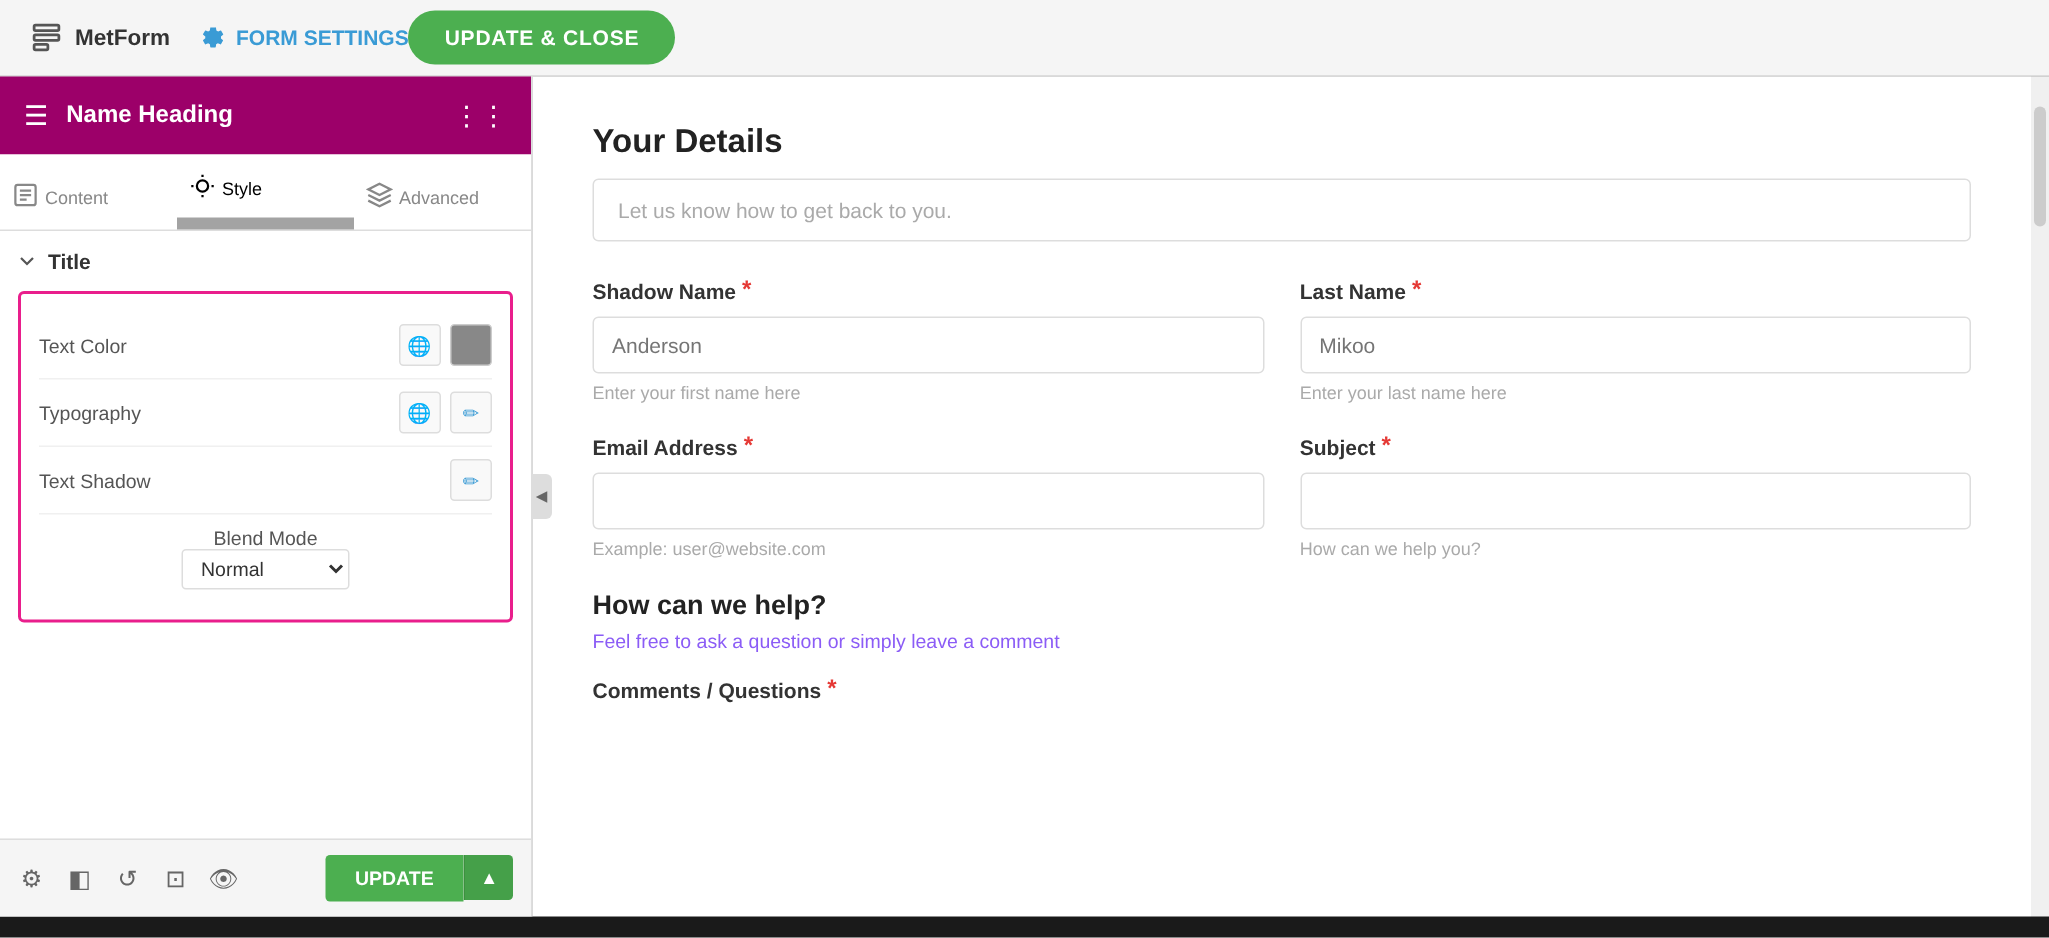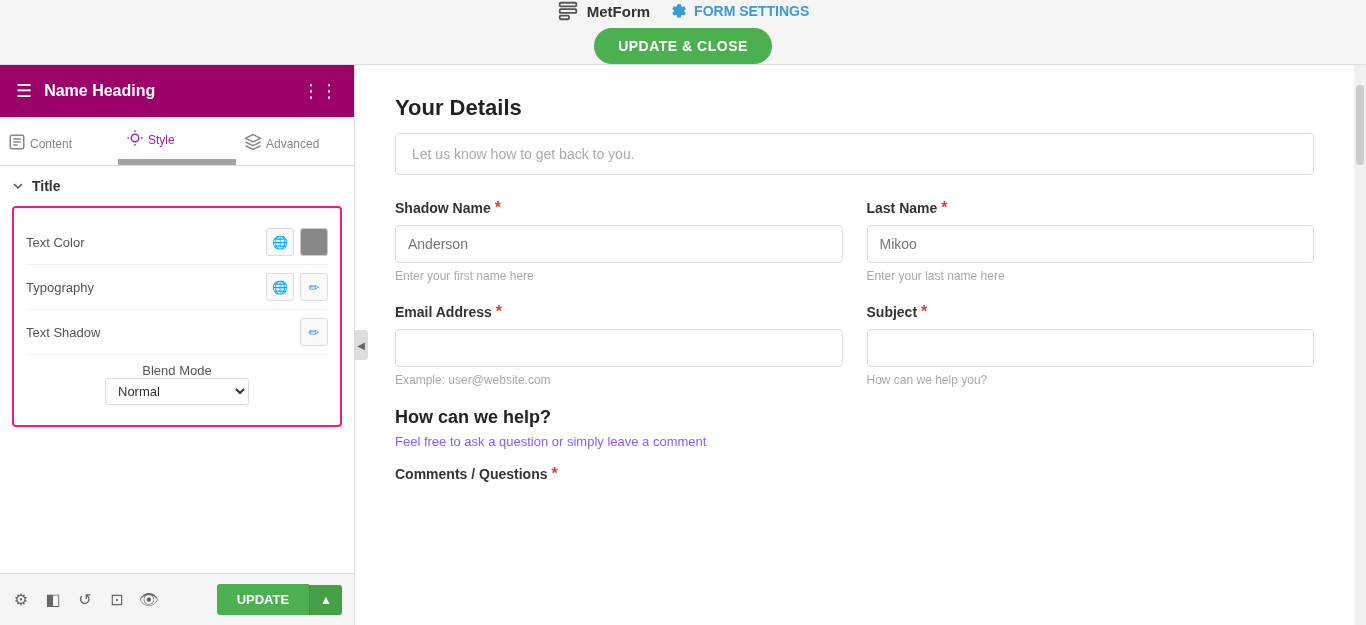--- a/index.html
+++ b/index.html
@@ -1,23 +1,22 @@
 <!DOCTYPE html>
 <html><head>
   <meta charset="utf-8">
   <style>
     * { box-sizing: border-box; margin: 0; padding: 0; }
     body { font-family: Arial, sans-serif; background: #1a1a1a; width: 1366px; height: 625px; overflow: hidden; }
 
     
     .top-bar {
-      display: flex; align-items: center; justify-content: space-between;
-      background: #f5f5f5; height: 65px; padding: 0 20px;
+      display: flex; align-items: center; 
+      background: #f5f5f5; height: 51px; padding: 0 20px;
       border-bottom: 1px solid #ddd;
-      flex-direction: column;
     }
     .top-bar-left { display: flex; align-items: center; gap: 20px; }
     .metform-logo { display: flex; align-items: center; gap: 8px; font-weight: bold; font-size: 15px; color: #333; }
     .metform-logo svg { width: 22px; height: 22px; }
     .form-settings { display: flex; align-items: center; gap: 6px; color: #3a9bd5; font-weight: bold; font-size: 14px; cursor: pointer; }
     .form-settings svg { width: 18px; height: 18px; fill: #3a9bd5; }
     .update-close-btn {
       background: #4caf50; color: white; border: none; border-radius: 25px;
       padding: 10px 24px; font-size: 14px; font-weight: bold; cursor: pointer;
       letter-spacing: 0.5px;
@@ -46,21 +45,21 @@
     
     .tabs {
       display: flex; border-bottom: 1px solid #ddd;
       background: #fff;
     }
     .tab {
       flex: 1; display: flex; flex-direction: row; align-items: flex-end;
       padding: 12px 8px; cursor: pointer; color: #888; font-size: 12px; gap: 4px;
       border-bottom: 2px solid transparent;
     }
-    .tab.active { color: #a21caf; border-bottom: 6px solid #a3a3a3; }
+    .tab.active { color: #000000; border-bottom: 8px solid #a3a3a3; }
     .tab svg { width: 18px; height: 18px; }
 
     
     .sidebar-content { flex: 1; overflow-y: auto; padding: 12px; }
 
     
     .section-title-bar {
       display: flex; align-items: center; gap: 8px;
       font-weight: bold; font-size: 14px; color: #333;
       margin-bottom: 12px;
@@ -91,21 +90,21 @@
     }
     .pencil-btn {
       width: 28px; height: 28px; border: 1px solid #ddd; background: #f9f9f9;
       border-radius: 3px; display: flex; align-items: center; justify-content: center;
       cursor: pointer; color: #3a9bd5; font-size: 13px;
     }
 
     .blend-select {
       border: 1px solid #ddd; border-radius: 3px; padding: 4px 8px;
       font-size: 13px; color: #333; background: #fff; cursor: pointer;
-      width: 144px;
+      width: 112px;
     }
 
     
     .need-help {
       display: flex; align-items: center; justify-content: center; gap: 6px;
       color: #888; font-size: 13px; padding: 16px;
     }
     .help-circle {
       width: 18px; height: 18px; border: 1px solid #aaa; border-radius: 50%;
       display: flex; align-items: center; justify-content: center;
@@ -113,21 +112,21 @@
     }
 
     
     .bottom-toolbar {
       display: flex; align-items: center; justify-content: space-between;
       padding: 10px 12px; border-top: 1px solid #ddd; background: #f5f5f5;
     }
     .bottom-icons { display: flex; align-items: center; gap: 14px; color: #666; }
     .bottom-icon { width: 18px; height: 18px; cursor: pointer; display: flex; align-items: center; justify-content: center; font-size: 16px; }
 
-    .update-group { display: flex; align-items: flex-end; }
+    .update-group { display: flex; align-items: flex-start; }
     .update-btn {
       background: #4caf50; color: white; border: none;
       padding: 8px 20px; font-size: 13px; font-weight: bold; cursor: pointer;
       border-radius: 3px 0 0 3px;
     }
     .update-arrow-btn {
       background: #45a049; color: white; border: none; border-left: 1px solid #3d9040;
       padding: 8px 10px; cursor: pointer; border-radius: 0 3px 3px 0; font-size: 12px;
     }
 

